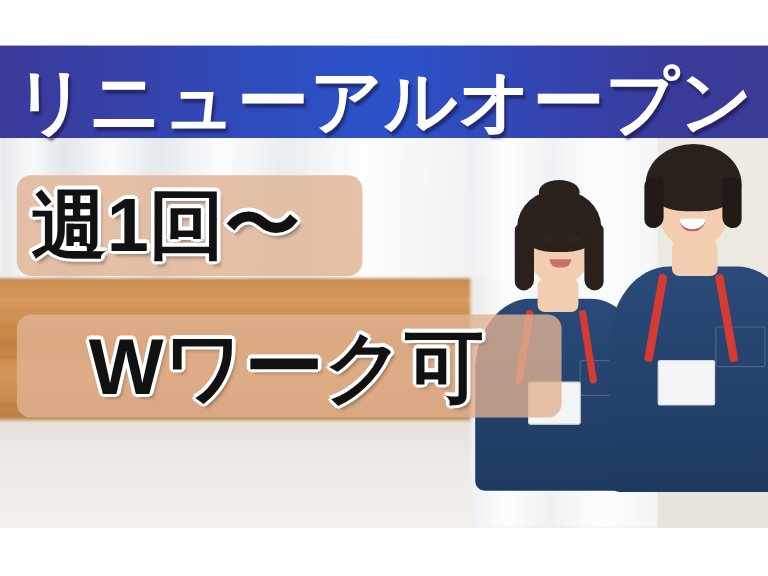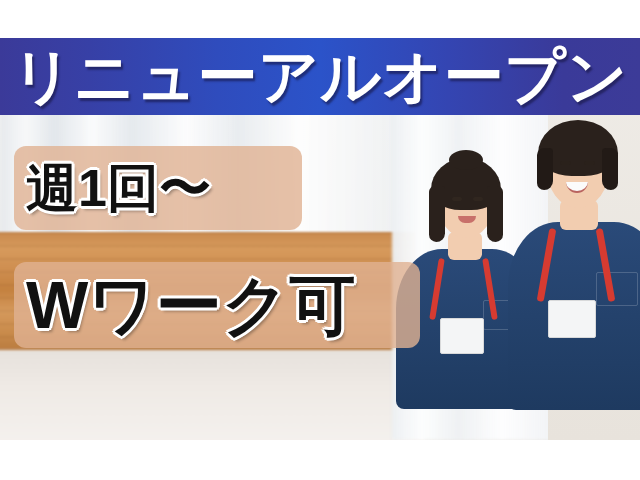--- a/index.html
+++ b/index.html
@@ -149,21 +149,21 @@
   .m-lan-r  { left: 602px; top: 228px; width: 7px; height: 74px; transform: rotate(-10deg); border-radius: 3px; }
   .m-badge  { left: 548px; top: 300px; width: 46px; height: 36px; }
   .m-pocket { position:absolute; left: 596px; top: 272px; width: 40px; height: 32px; border: 1px solid rgba(255,255,255,.18); border-radius: 2px;}
 
   
   .ribbon {
     position: absolute;
     left: 0;
     width: 640px;
     display: flex;
-    align-items: center;
+    align-items: flex-end;
     justify-content: center;
     background: linear-gradient(90deg,
       #3b3a99 0%, #3740a6 14%, #2f4cbd 34%,
       #2b53c9 50%, #3445b2 70%, #3a3a99 88%, #3c3b98 100%);
   }
   .ribbon-top    { top: 38px;  height: 77px; }
   .ribbon-bottom { top: 365px; height: 75px; }
 
   .ribbon-text {
     color: #ffffff;
@@ -177,36 +177,36 @@
 
   
   .plate {
     position: absolute;
     background: rgba(224,177,146,.80);
     border-radius: 12px;
     display: flex;
     align-items: center;
   }
   .plate-1 { left: 14px; top: 146px; width: 288px; height: 84px; }
-  .plate-2 { left: 14px; top: 262px; width: 406px; height: 86px; }
+  .plate-2 { left: 14px; top: 262px; width: 406px; height: 86px; padding-left: 48px; }
 
   .plate-text {
     color: #111111;
     font-weight: 700;
     white-space: nowrap;
     line-height: 1;
     padding-left: 12px;
     text-shadow:
       -2px -2px 0 #fff,  2px -2px 0 #fff,
       -2px  2px 0 #fff,  2px  2px 0 #fff,
       -3px  0   0 #fff,  3px  0   0 #fff,
        0   -3px 0 #fff,  0    3px 0 #fff,
        3px  4px 3px rgba(0,0,0,.30);
   }
-  .plate-1 .plate-text { font-size: 52px; }
+  .plate-1 .plate-text { font-size: 63px; }
   .plate-2 .plate-text { font-size: 66px; }
 </style>
 </head>
 <body>
 
 <div class="banner">
 
   <div class="photo">
     <div class="wall"></div>
     <div class="curtain-left"></div>

